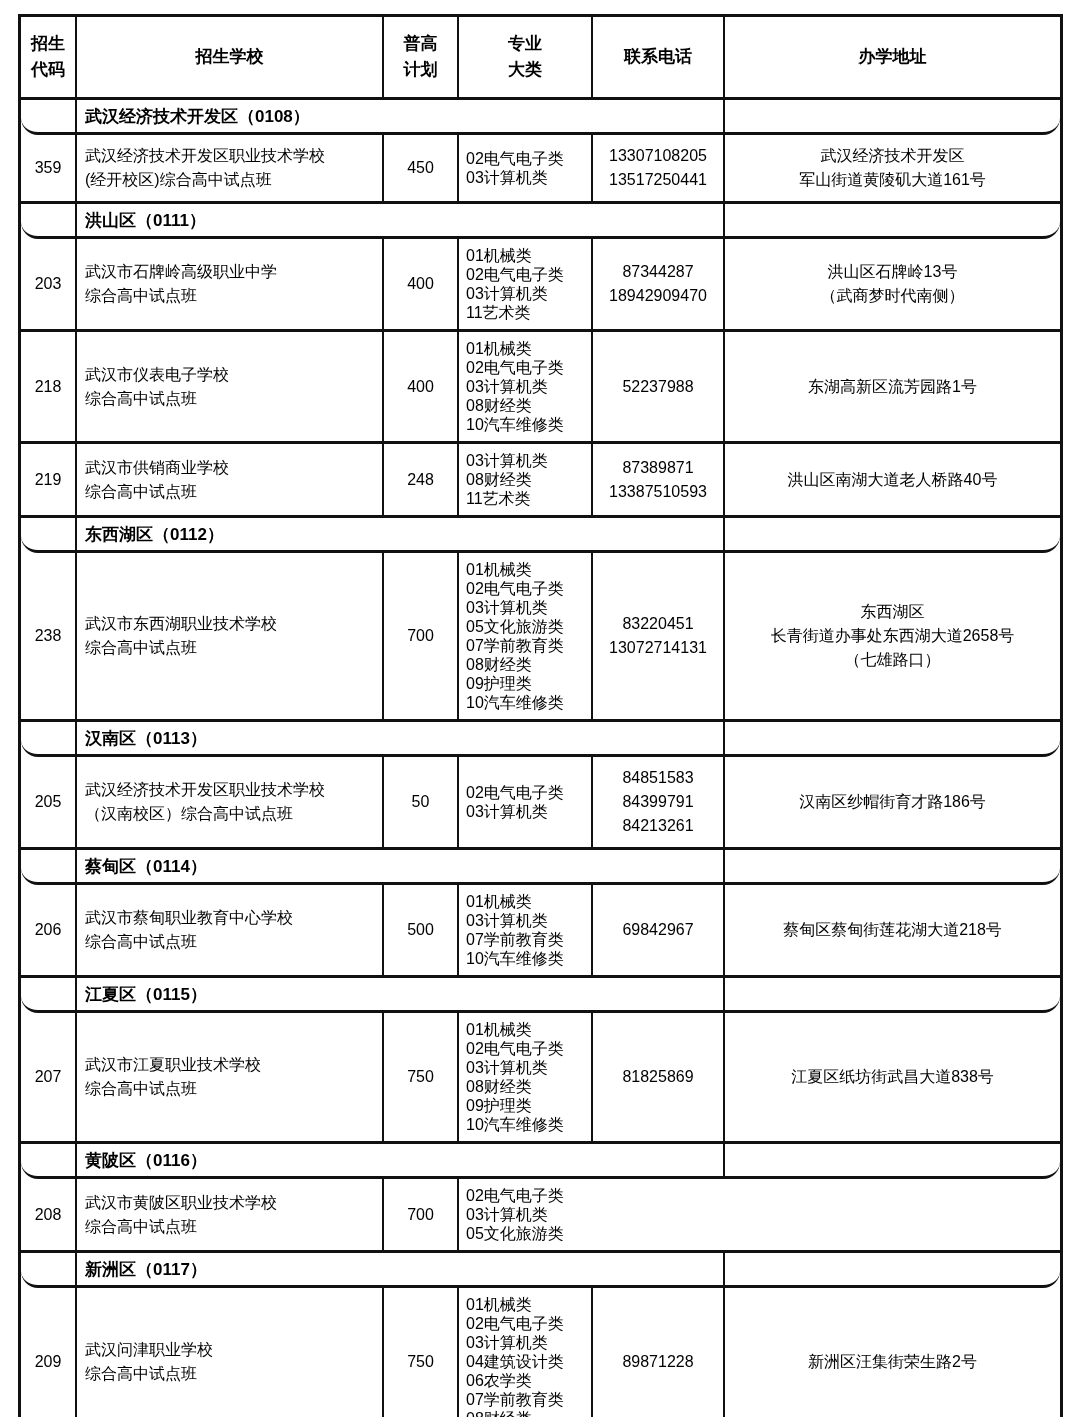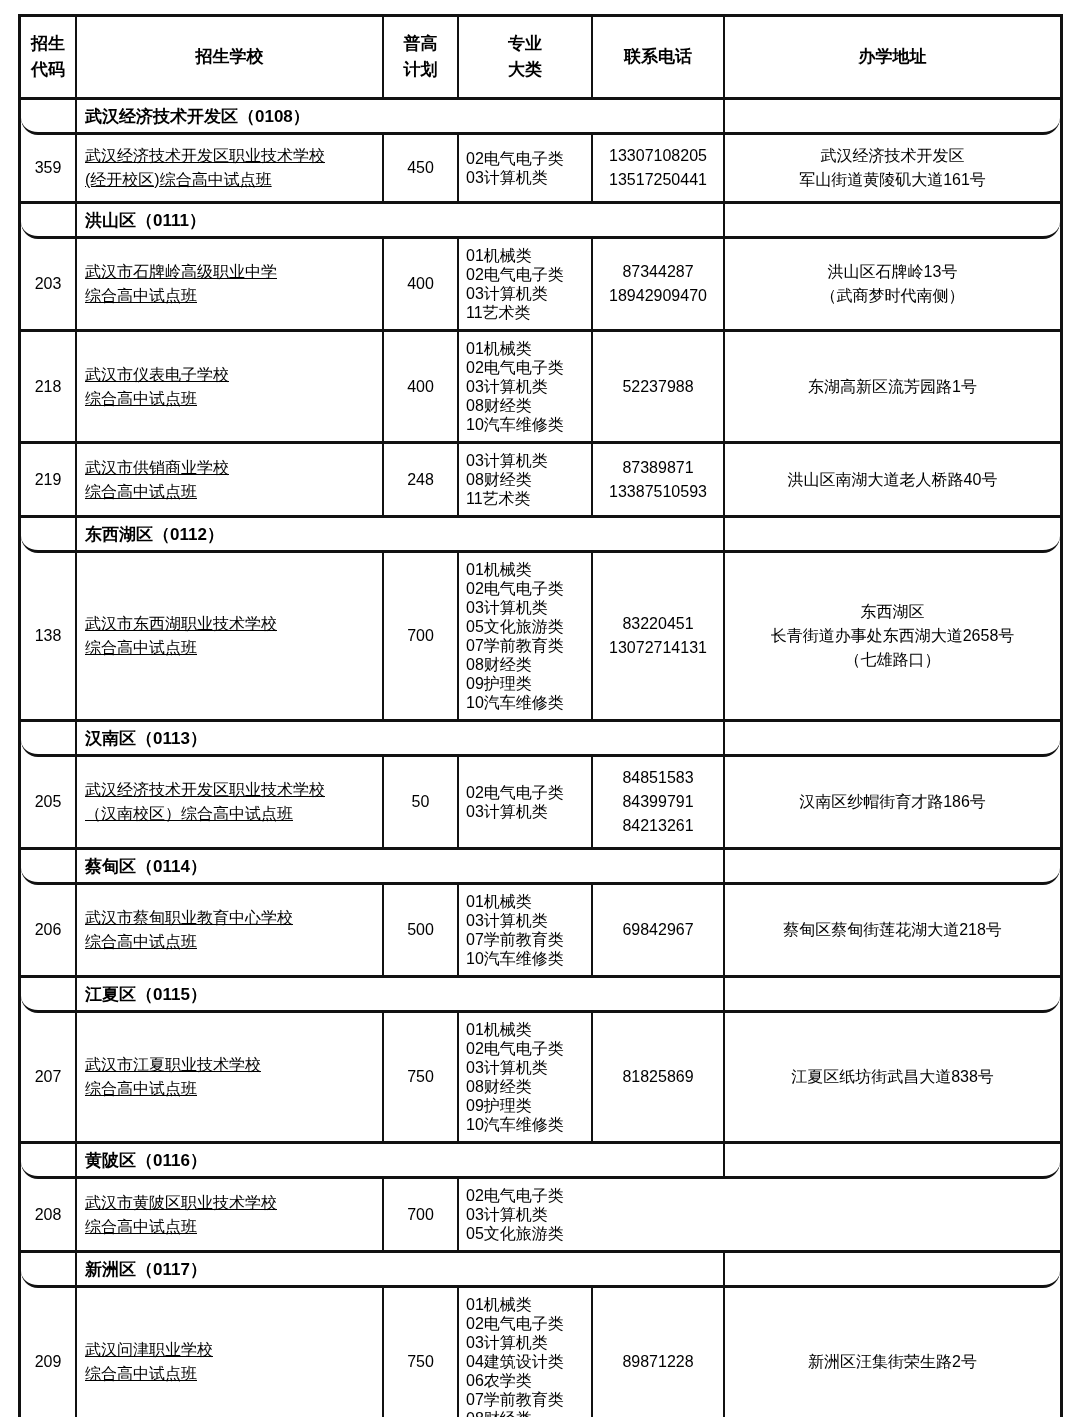--- a/index.html
+++ b/index.html
@@ -19,21 +19,21 @@
   }
   .row:last-child{border-bottom:none;}
   .cell{
     border-right:2px solid #111;
     display:flex;align-items:center;justify-content:center;
     text-align:center;white-space:pre-line;
     padding:9px 4px;box-sizing:border-box;
     font-size:16px;line-height:24px;
   }
   .cell:last-child{border-right:none;text-align:center;}
-  .cell.name{justify-content:flex-start;text-align:left;padding-left:8px;padding-right:6px;text-decoration:underline;}
+  .cell.name{justify-content:flex-start;text-align:left;padding-left:8px;padding-right:6px;}
   .cell.cats{justify-content:flex-start;text-align:left;padding:7px 2px 7px 7px;font-size:16px;line-height:19px;}
   .header .cell{font-weight:bold;font-size:17px;line-height:26px;min-height:80px;}
   .section{
     display:grid;
     grid-template-columns:56px 648px 1fr;
     border-bottom:3px solid #111;
     border-radius:17px;
   }
   .section .sec-cell{
     border-right:2px solid #111;box-sizing:border-box;
@@ -127,21 +127,21 @@
     <div class="cell">洪山区南湖大道老人桥路40号</div>
   </div>
 
   <div class="section">
     <div class="sec-cell"></div>
     <div class="sec-cell sec-title">东西湖区（0112）</div>
     <div class="sec-cell"></div>
   </div>
 
   <div class="row">
-    <div class="cell">138</div>
+    <div class="cell">238</div>
     <div class="cell name">武汉市东西湖职业技术学校
 综合高中试点班</div>
     <div class="cell">700</div>
     <div class="cell cats">01机械类
 02电气电子类
 03计算机类
 05文化旅游类
 07学前教育类
 08财经类
 09护理类

